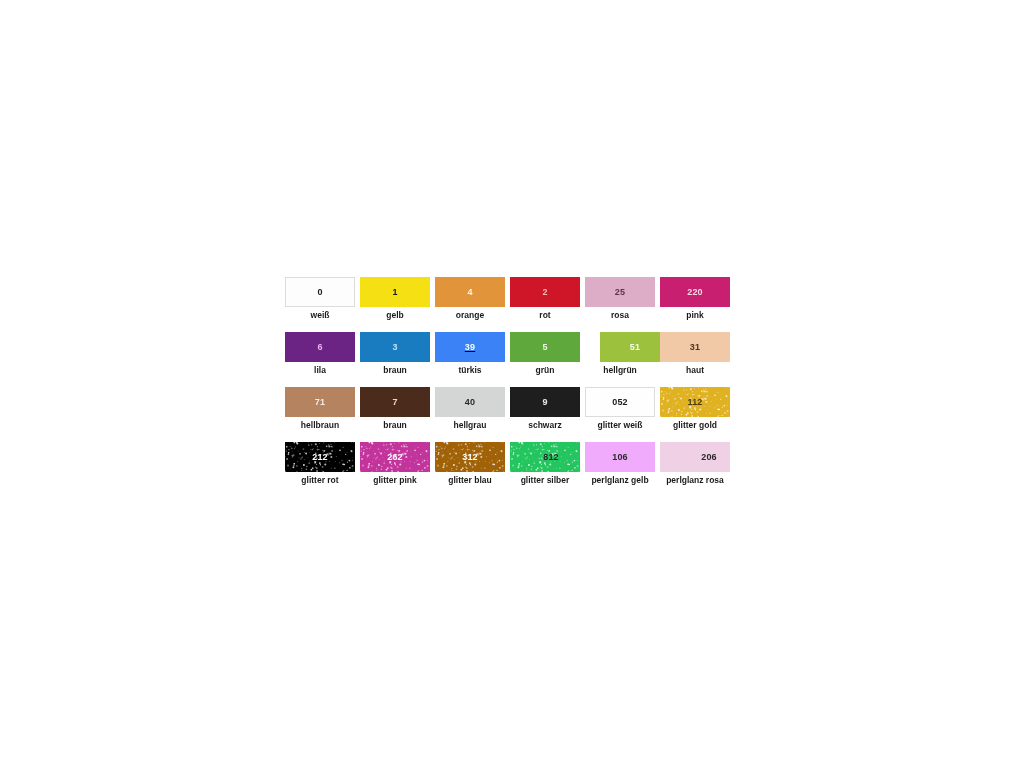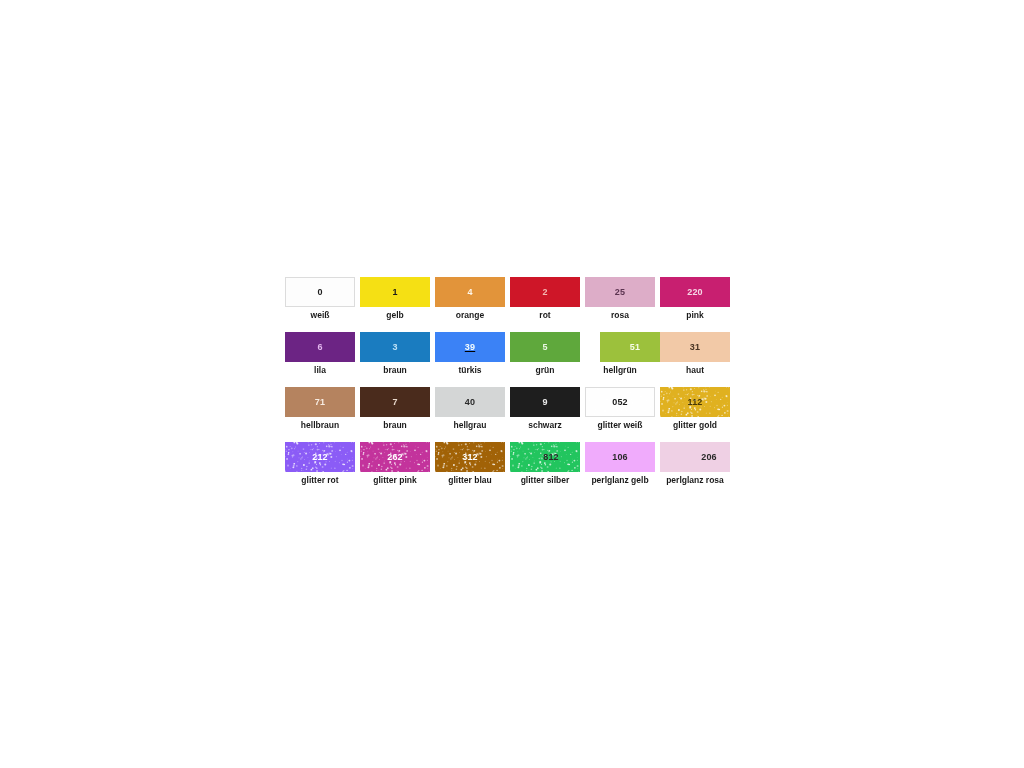--- a/index.html
+++ b/index.html
@@ -493,21 +493,21 @@
               <circle cx="68.40" cy="29.51" r="0.47" fill="#ffffff" opacity="0.33"></circle>
               <circle cx="55.01" cy="8.37" r="0.81" fill="#ffffff" opacity="0.81"></circle>
               <circle cx="6.77" cy="6.37" r="0.93" fill="#ffffff" opacity="0.37"></circle>
               <circle cx="8.36" cy="25.35" r="0.94" fill="#ffffff" opacity="0.74"></circle>
             </svg></div>
           <span class="swatch-code" style="color: rgb(74, 58, 6);">112</span>
         </div>
         <div class="swatch-label">glitter gold</div>
       </div>
       <div class="swatch-cell">
-        <div class="swatch-chip" style="background: #8b5cf6;">
+        <div class="swatch-chip" style="background: #000000;">
           <div class="sparkle-layer"><svg width="70" height="30" viewBox="0 0 70 30">
               <circle cx="34.33" cy="16.82" r="0.35" fill="#ffffff" opacity="0.43"></circle>
               <circle cx="31.02" cy="15.19" r="0.32" fill="#ffffff" opacity="0.78"></circle>
               <circle cx="41.26" cy="12.32" r="0.49" fill="#ffffff" opacity="0.73"></circle>
               <circle cx="46.02" cy="2.30" r="0.67" fill="#ffffff" opacity="0.43"></circle>
               <circle cx="47.04" cy="4.74" r="0.73" fill="#ffffff" opacity="0.57"></circle>
               <circle cx="12.33" cy="1.50" r="1.05" fill="#ffffff" opacity="0.83"></circle>
               <circle cx="8.45" cy="13.33" r="1.06" fill="#ffffff" opacity="0.40"></circle>
               <circle cx="29.35" cy="16.51" r="0.82" fill="#ffffff" opacity="0.45"></circle>
               <circle cx="11.93" cy="29.57" r="0.63" fill="#ffffff" opacity="0.43"></circle>

